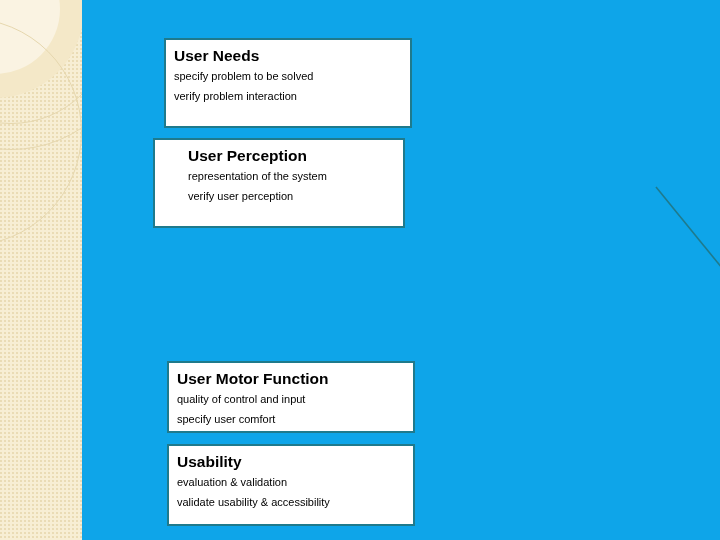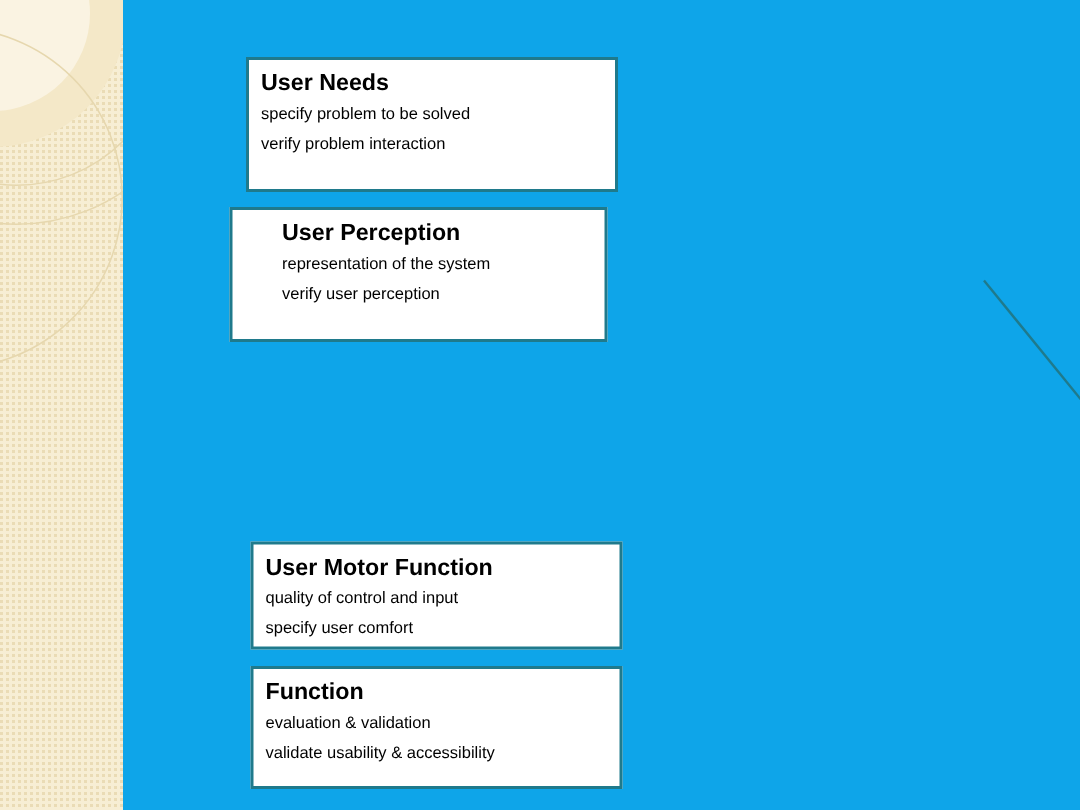--- a/index.html
+++ b/index.html
@@ -140,21 +140,21 @@
   </div>
 
 
   <div class="box" style="left:167px; top:346px; width:248px; height:72px;margin-top:15px;">
     <div class="title">User Motor Function</div>
     <div class="line">quality of control and input</div>
     <div class="line">specify user comfort</div>
   </div>
 
   <div class="box" style="left:167px; top:444px; width:248px; height:82px;">
-    <div class="title">Function</div>
+    <div class="title">Usability</div>
     <div class="line">evaluation &amp; validation</div>
     <div class="line" style="overflow:visible;">validate usability &amp; accessibility</div>
   </div>
 
   <svg class="connector" viewBox="0 0 78 85">
     <line x1="8" y1="2" x2="74" y2="83" stroke="#1f7a8c" stroke-width="1.6"></line>
   </svg>
 
 </div>
 

